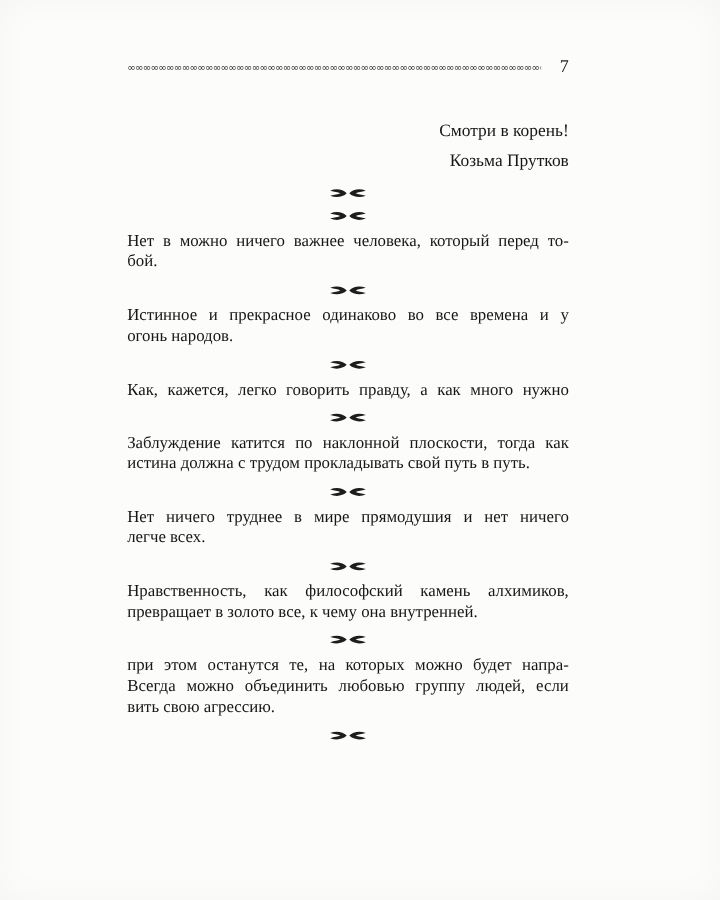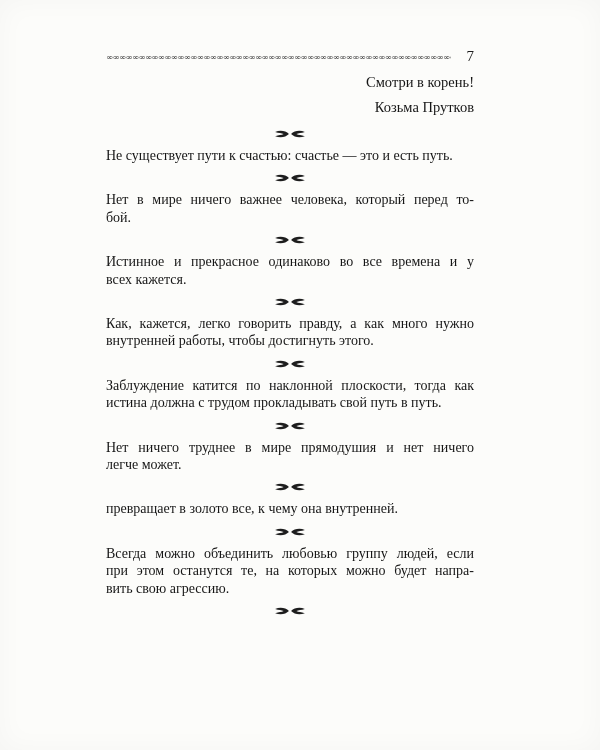--- a/index.html
+++ b/index.html
@@ -38,21 +38,21 @@
     line-height: 1;
     color: #2d2d2d;
     margin-right: 16px;
     margin-top: 2px;
   }
   .pageno {
     font-size: 15px;
     color: #1c1c1c;
   }
   .epigraph {
-    margin-top: 5px;
+    margin-top: 32px;
     text-align: right;
     font-size: 14.5px;
     line-height: 25px;
     color: #161616;
   }
   .epigraph .author { }
   .ornament {
     display: flex;
     justify-content: center;
     align-items: center;
@@ -90,58 +90,54 @@
 
     <div id="quotes-list">
   <div class="ornament">
     <svg width="34" height="10" viewBox="0 0 64 16" aria-hidden="true">
       <g fill="#1d1d1d">
         <path d="M30,8 C24,2 14,0 4,4 C11,6.5 16,5.5 20,8 C16,10.5 11,9.5 4,12 C14,16 24,14 30,8 Z"></path>
         <path d="M34,8 C40,2 50,0 60,4 C53,6.5 48,5.5 44,8 C48,10.5 53,9.5 60,12 C50,16 40,14 34,8 Z"></path>
       </g>
     </svg>
   </div>
-<div class="quote">
-          <div class="qline last">Не существует пути к счастью: счастье — это и есть путь.</div>
-        </div>
   <div class="ornament">
     <svg width="34" height="10" viewBox="0 0 64 16" aria-hidden="true">
       <g fill="#1d1d1d">
         <path d="M30,8 C24,2 14,0 4,4 C11,6.5 16,5.5 20,8 C16,10.5 11,9.5 4,12 C14,16 24,14 30,8 Z"></path>
         <path d="M34,8 C40,2 50,0 60,4 C53,6.5 48,5.5 44,8 C48,10.5 53,9.5 60,12 C50,16 40,14 34,8 Z"></path>
       </g>
     </svg>
   </div>
 <div class="quote">
-          <div class="qline">Нет в мире ничего важнее человека, который перед то-</div>
+          <div class="qline">Нет в можно ничего важнее человека, который перед то-</div>
           <div class="qline last">бой.</div>
         </div>
   <div class="ornament">
     <svg width="34" height="10" viewBox="0 0 64 16" aria-hidden="true">
       <g fill="#1d1d1d">
         <path d="M30,8 C24,2 14,0 4,4 C11,6.5 16,5.5 20,8 C16,10.5 11,9.5 4,12 C14,16 24,14 30,8 Z"></path>
         <path d="M34,8 C40,2 50,0 60,4 C53,6.5 48,5.5 44,8 C48,10.5 53,9.5 60,12 C50,16 40,14 34,8 Z"></path>
       </g>
     </svg>
   </div>
 <div class="quote">
           <div class="qline">Истинное и прекрасное одинаково во все времена и у</div>
-          <div class="qline last">всех кажется.</div>
+          <div class="qline last">огонь народов.</div>
         </div>
   <div class="ornament">
     <svg width="34" height="10" viewBox="0 0 64 16" aria-hidden="true">
       <g fill="#1d1d1d">
         <path d="M30,8 C24,2 14,0 4,4 C11,6.5 16,5.5 20,8 C16,10.5 11,9.5 4,12 C14,16 24,14 30,8 Z"></path>
         <path d="M34,8 C40,2 50,0 60,4 C53,6.5 48,5.5 44,8 C48,10.5 53,9.5 60,12 C50,16 40,14 34,8 Z"></path>
       </g>
     </svg>
   </div>
 <div class="quote">
           <div class="qline">Как, кажется, легко говорить правду, а как много нужно</div>
-          <div class="qline last">внутренней работы, чтобы достигнуть этого.</div>
         </div>
   <div class="ornament">
     <svg width="34" height="10" viewBox="0 0 64 16" aria-hidden="true">
       <g fill="#1d1d1d">
         <path d="M30,8 C24,2 14,0 4,4 C11,6.5 16,5.5 20,8 C16,10.5 11,9.5 4,12 C14,16 24,14 30,8 Z"></path>
         <path d="M34,8 C40,2 50,0 60,4 C53,6.5 48,5.5 44,8 C48,10.5 53,9.5 60,12 C50,16 40,14 34,8 Z"></path>
       </g>
     </svg>
   </div>
 <div class="quote">
@@ -151,44 +147,45 @@
   <div class="ornament">
     <svg width="34" height="10" viewBox="0 0 64 16" aria-hidden="true">
       <g fill="#1d1d1d">
         <path d="M30,8 C24,2 14,0 4,4 C11,6.5 16,5.5 20,8 C16,10.5 11,9.5 4,12 C14,16 24,14 30,8 Z"></path>
         <path d="M34,8 C40,2 50,0 60,4 C53,6.5 48,5.5 44,8 C48,10.5 53,9.5 60,12 C50,16 40,14 34,8 Z"></path>
       </g>
     </svg>
   </div>
 <div class="quote">
           <div class="qline">Нет ничего труднее в мире прямодушия и нет ничего</div>
-          <div class="qline last">легче может.</div>
+          <div class="qline last">легче всех.</div>
         </div>
   <div class="ornament">
     <svg width="34" height="10" viewBox="0 0 64 16" aria-hidden="true">
       <g fill="#1d1d1d">
         <path d="M30,8 C24,2 14,0 4,4 C11,6.5 16,5.5 20,8 C16,10.5 11,9.5 4,12 C14,16 24,14 30,8 Z"></path>
         <path d="M34,8 C40,2 50,0 60,4 C53,6.5 48,5.5 44,8 C48,10.5 53,9.5 60,12 C50,16 40,14 34,8 Z"></path>
       </g>
     </svg>
   </div>
 <div class="quote">
+          <div class="qline">Нравственность, как философский камень алхимиков,</div>
           <div class="qline last">превращает в золото все, к чему она внутренней.</div>
         </div>
   <div class="ornament">
     <svg width="34" height="10" viewBox="0 0 64 16" aria-hidden="true">
       <g fill="#1d1d1d">
         <path d="M30,8 C24,2 14,0 4,4 C11,6.5 16,5.5 20,8 C16,10.5 11,9.5 4,12 C14,16 24,14 30,8 Z"></path>
         <path d="M34,8 C40,2 50,0 60,4 C53,6.5 48,5.5 44,8 C48,10.5 53,9.5 60,12 C50,16 40,14 34,8 Z"></path>
       </g>
     </svg>
   </div>
 <div class="quote">
+          <div class="qline">при этом останутся те, на которых можно будет напра-</div>
           <div class="qline">Всегда можно объединить любовью группу людей, если</div>
-          <div class="qline">при этом останутся те, на которых можно будет напра-</div>
           <div class="qline last">вить свою агрессию.</div>
         </div>
   <div class="ornament">
     <svg width="34" height="10" viewBox="0 0 64 16" aria-hidden="true">
       <g fill="#1d1d1d">
         <path d="M30,8 C24,2 14,0 4,4 C11,6.5 16,5.5 20,8 C16,10.5 11,9.5 4,12 C14,16 24,14 30,8 Z"></path>
         <path d="M34,8 C40,2 50,0 60,4 C53,6.5 48,5.5 44,8 C48,10.5 53,9.5 60,12 C50,16 40,14 34,8 Z"></path>
       </g>
     </svg>
   </div>

